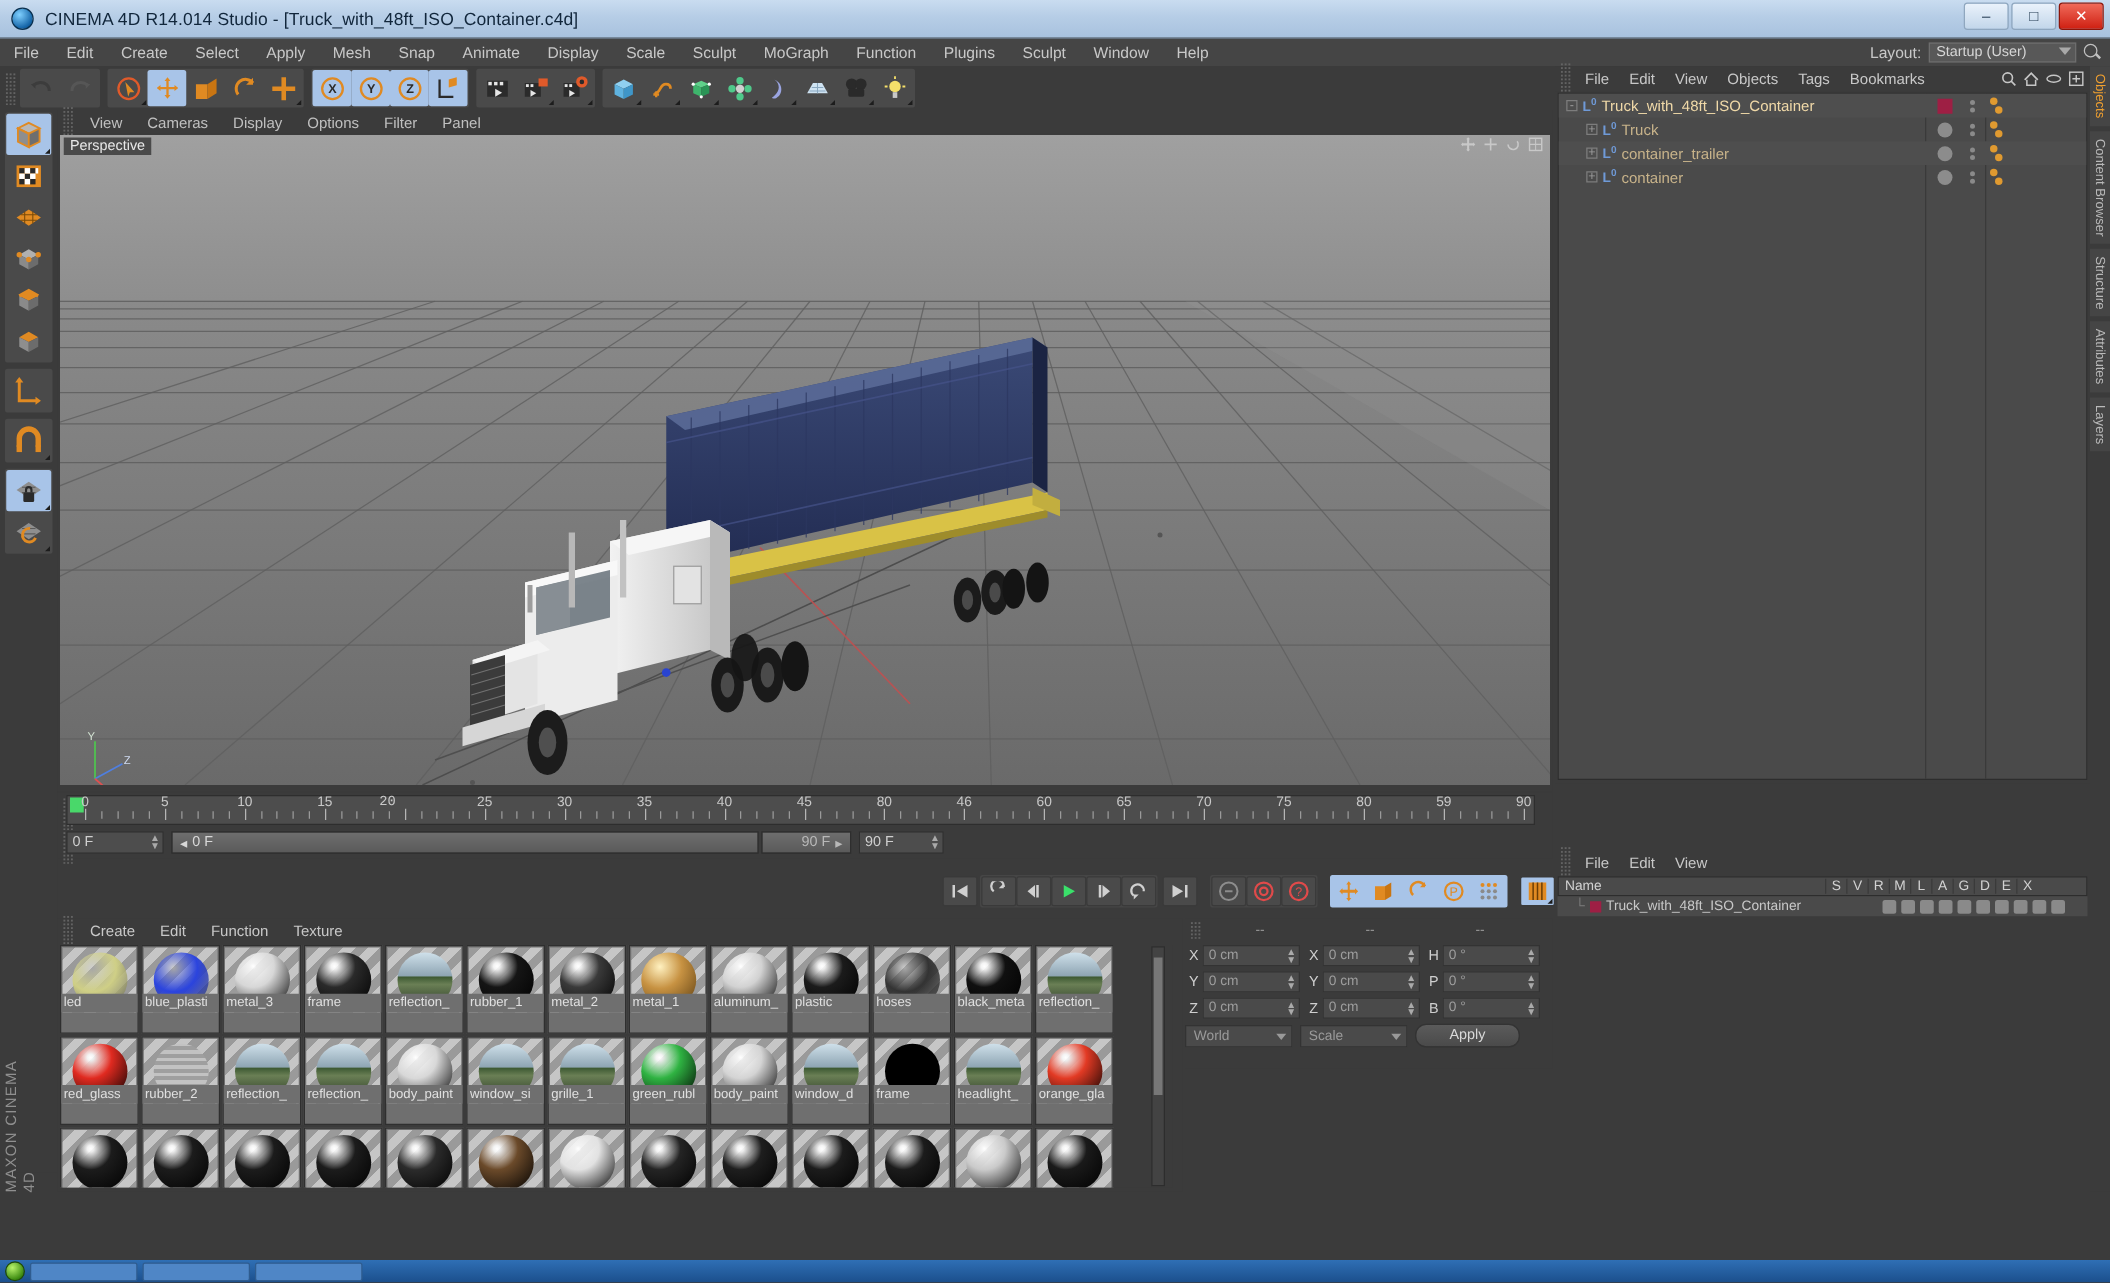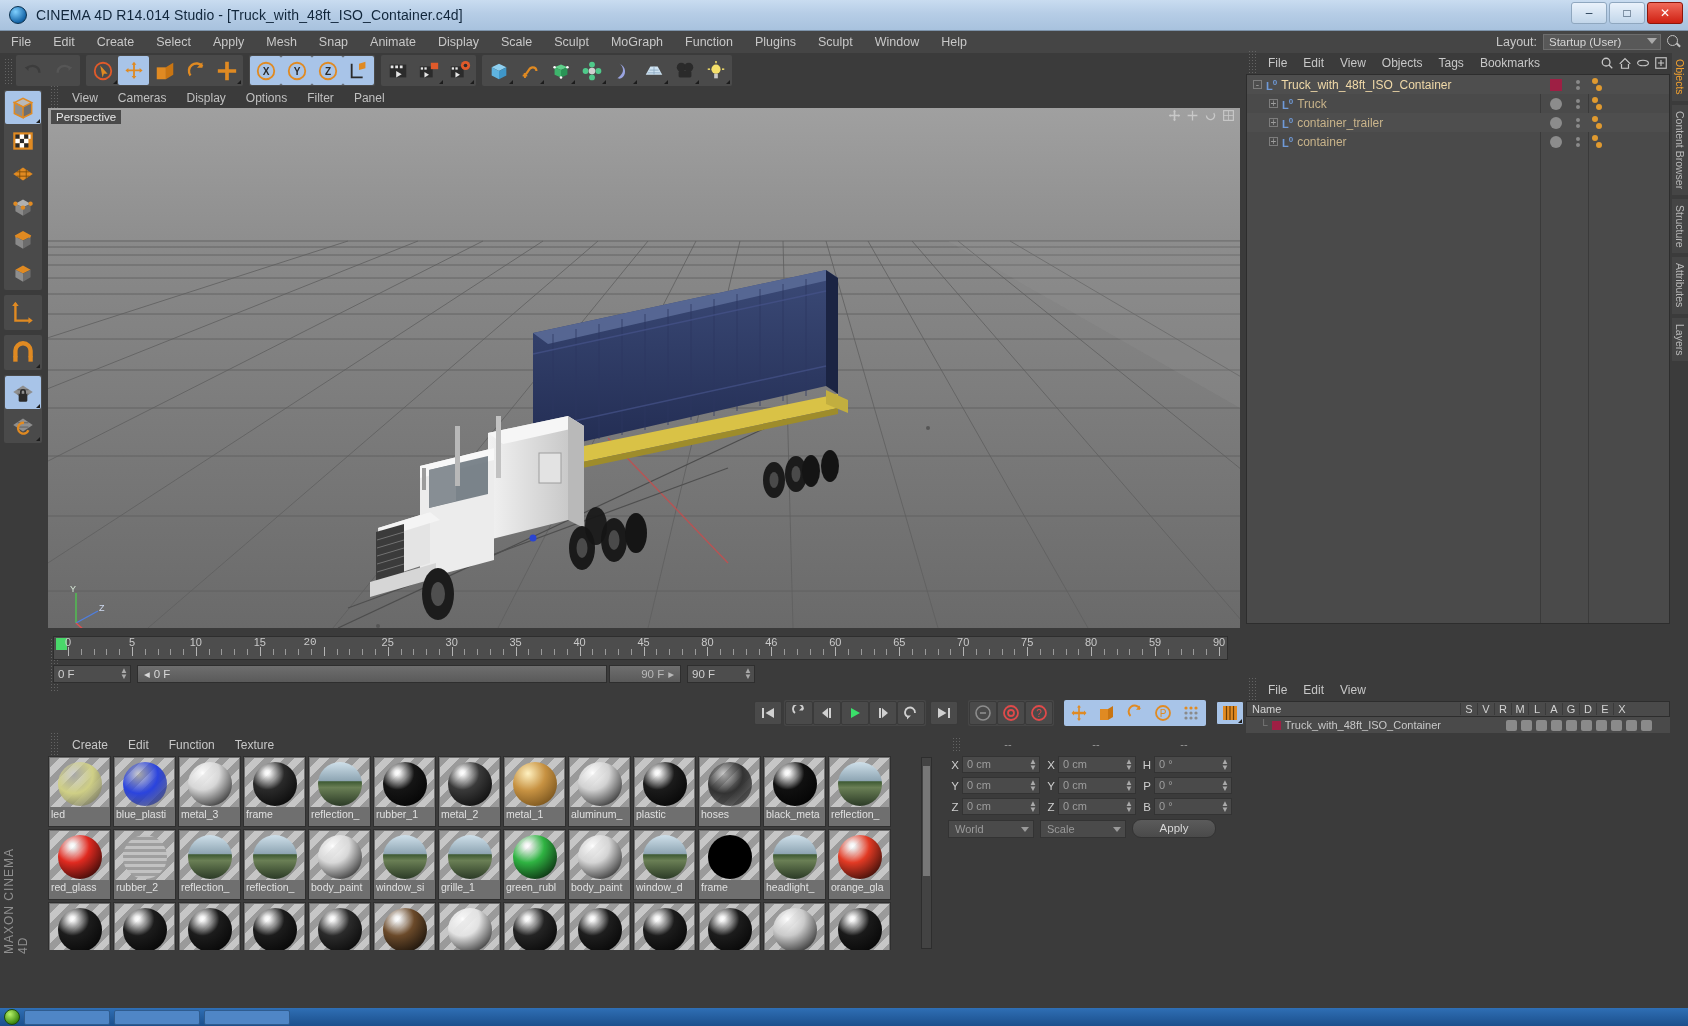--- a/index.html
+++ b/index.html
@@ -118,21 +118,21 @@
   .mm-menu .mi { font-size:12px; color:#c8c8c8; padding:0 10px;}
   .mm-body { position:absolute; left:2px; top:21px; width:890px; height:194px; background:#3b3b3b; overflow:hidden;}
   .mrow { display:flex; gap:2px; margin-bottom:2px; }
   .mat { width:63px; height:71px; background:#6f6f6f; border:1px solid #2f2f2f; position:relative; }
   .mat .swatch { position:absolute; left:1px; top:1px; width:59px; height:52px; overflow:hidden;
     background:
       repeating-linear-gradient(135deg,#9a9a9a 0 7px,#c6c6c6 7px 14px);
   }
   .mat .ball { position:absolute; left:50%; top:50%; width:44px; height:44px; border-radius:50%;
     transform:translate(-50%,-50%); }
-  .mat .nm { position:absolute; left:0; bottom:4px; width:100%; height:15px; background:#6f6f6f;
+  .mat .nm { position:absolute; left:0; bottom:16px; width:100%; height:15px; background:#6f6f6f;
     font-size:10.5px; color:#e0e0e0; padding-left:2px; line-height:15px; overflow:hidden; white-space:nowrap;}
   .mm-scroll { position:absolute; right:14px; top:22px; width:11px; height:192px; background:#434343; border:1px solid #2d2d2d;}
   .mm-thumb { position:absolute; left:1px; top:8px; width:7px; height:110px; background:#777;}
 
   
   .cm { position:absolute; left:948px; top:735px; width:294px; height:120px; background:#3b3b3b;}
   .cm-hdr { height:17px; display:flex; align-items:center; color:#9a9a9a; font-size:11px;}
   .cm-hdr span { width:88px; text-align:center;}
   .cmrow { display:flex; align-items:center; height:19px; margin-bottom:2px;}
   .cmlbl { width:14px; font-size:11.5px; color:#cfcfcf; text-align:center;}

